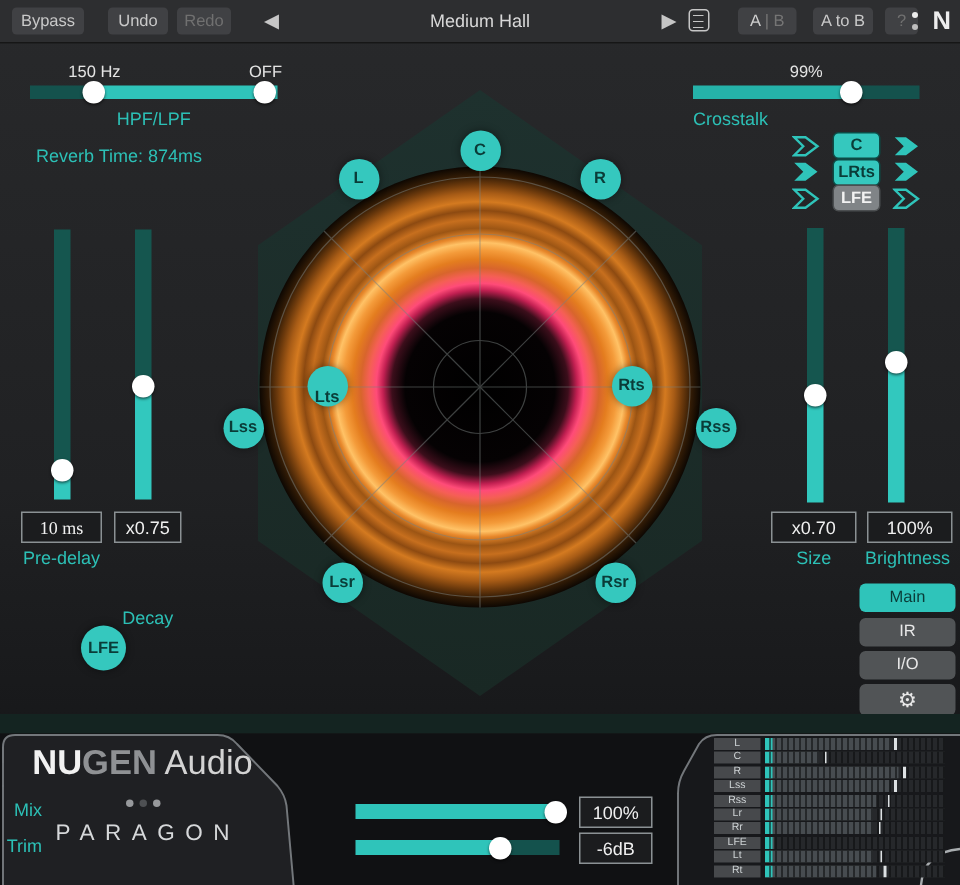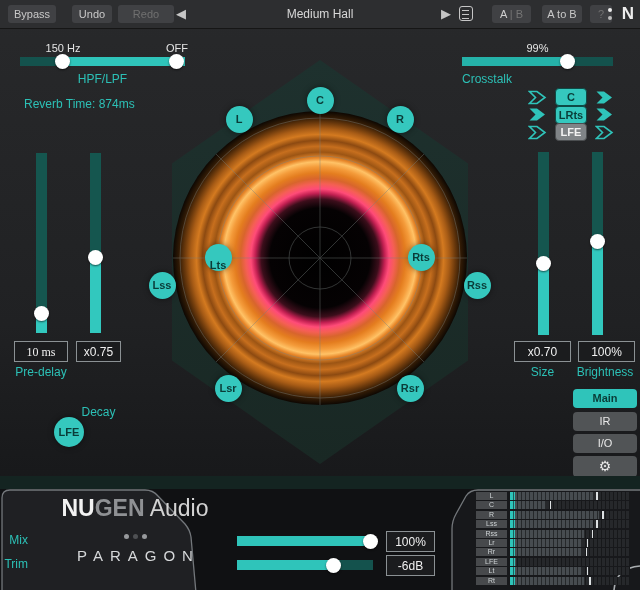--- a/index.html
+++ b/index.html
@@ -56,29 +56,29 @@
         line-height:16px;}
   .rbtn.on{background:#35c8be;color:#0a3c38;border:1px solid #0d4a45;}
   .rbtn.off{background:#808487;color:#f2f2f2;border:1px solid #4b4e50;}
   .arr{width:19px;height:15px;}
   .arr.solid path{fill:#2fc4ba;}
   .arr.outline path{fill:none;stroke:#2fc4ba;stroke-width:1.6;}
 
   
   .vbtn{position:absolute;left:573px;width:64px;height:19px;border-radius:4px;background:#515456;
         color:#e8e8e8;font-size:11px;text-align:center;line-height:19px;}
-  .vbtn.active{background:#2fc4ba;color:#0a3c38;font-weight:bold;}
+  .vbtn.active{background:#2fc4ba;color:#0a3c38;font-weight:normal;}
   #gear-btn{height:21px;line-height:21px;font-size:14px;}
 
   
   #teal-band{left:0;top:476px;width:640px;height:13px;background:#142421;}
   #bottom{left:0;top:489px;width:640px;height:101px;background:#101113;}
   #tabs-svg{left:0;top:487px;width:640px;height:103px;}
 
-  #brand{left:0;top:495px;width:190px;height:90px;text-align:center;margin-left:40px;}
+  #brand{left:0;top:495px;width:190px;height:90px;text-align:center;}
   #brand-line{font-size:23px;letter-spacing:0;}
   #brand-line .nu{color:#f2f2f2;font-weight:bold;}
   #brand-line .gen{color:#8f9194;font-weight:bold;}
   #brand-line .audio{color:#d3d3d3;}
   #brand-dots{margin-top:3px;}
   #brand-dots i{display:inline-block;width:5px;height:5px;border-radius:50%;margin:0 2px;}
   #brand-dots .l,#brand-dots .r{background:#97999c;} #brand-dots .m{background:#4e5053;}
   #product-name{margin-top:4px;font-size:15px;letter-spacing:7px;color:#d6d8da;text-indent:7px;}
 
   .outrow{position:absolute;height:20px;}
@@ -97,21 +97,21 @@
   .mpeak{position:absolute;top:0;bottom:0;width:1.5px;background:#dde1e3;z-index:4;}
 
   #corner-grip{left:612px;top:562px;width:28px;height:28px;}
 </style>
 </head>
 <body>
 
 <div id="topbar" class="abs">
   <div class="tbtn" style="left:8px;width:48px;">Bypass</div>
   <div class="tbtn" style="left:72px;width:40px;">Undo</div>
-  <div class="tbtn dim" style="left:118px;width:56px;">Redo</div>
+  <div class="tbtn dim" style="left:118px;width:36px;">Redo</div>
   <div class="tarrow" style="left:176px;">◀</div>
   <div id="preset-name">Medium Hall</div>
   <div class="tarrow" style="left:441px;">▶</div>
   <div id="list-icon"></div>
   <div class="tbtn" style="left:492px;width:39px;">
     <span id="ab-a">A</span>
     <span id="ab-sep">|</span>
     <span id="ab-b">B</span>
   </div>
   <div class="tbtn" style="left:542px;width:40px;">A to B</div>

